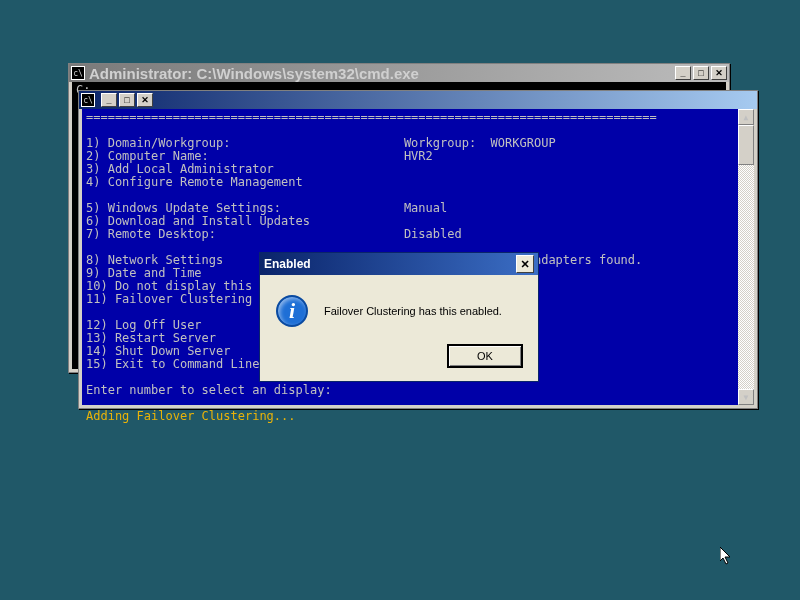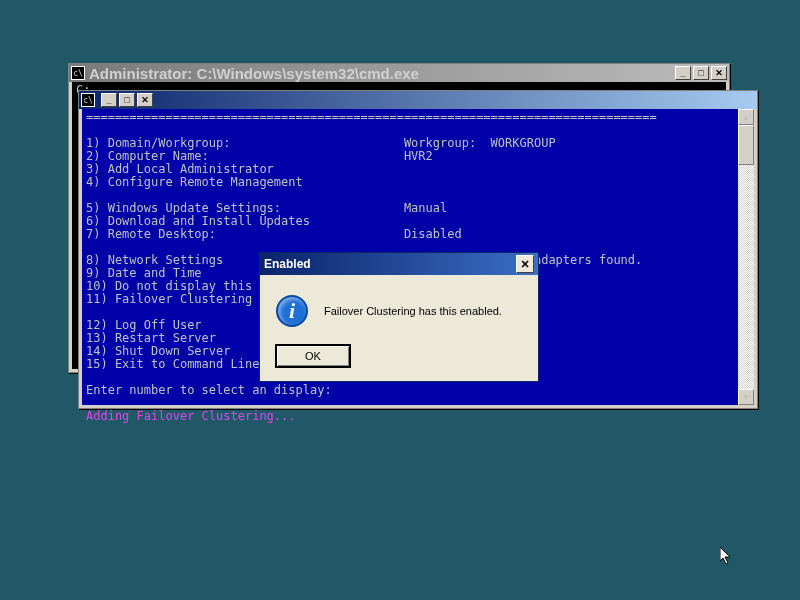--- a/index.html
+++ b/index.html
@@ -71,21 +71,21 @@
     font-size:12px;
     line-height:13px;
     padding:2px 4px;
     white-space:pre;
     position:relative;
   }
   .console.sconfig {
     background:#0000a8;
     color:#c0c0c0;
   }
-  .console .cyan { color:#d946ef; }
+  .console .cyan { color:#eab308; }
   .scrollbar {
     position:absolute;
     right:0; top:0; bottom:0;
     width:16px;
     background:#e8e8e8;
     display:flex;
     flex-direction:column;
   }
   .sbtn {
     height:16px;
@@ -147,21 +147,21 @@
     display:flex;align-items:center;justify-content:center;
     color:#fff;
     font-family:Georgia,serif;
     font-style:italic;
     font-weight:bold;
     font-size:22px;
     margin-right:16px;
     box-shadow: inset 2px 2px 4px rgba(255,255,255,.5);
   }
   .dlg-msg { font-size:11px; color:#000; }
-  .dlg-btnrow { display:flex; justify-content:flex-start; margin-top:18px; }
+  .dlg-btnrow { display:flex; justify-content:flex-end; margin-top:18px; }
   .dlg-btn {
     width:74px; height:22px;
     background:#ece9d8;
     border:1px solid #000;
     box-shadow: inset 1px 1px 0 #fff, inset -1px -1px 0 #808080;
     font-size:11px;
     display:flex;align-items:center;justify-content:center;
   }
   .dlg-btn.default { outline:1px solid #000; }
   .cursor {

